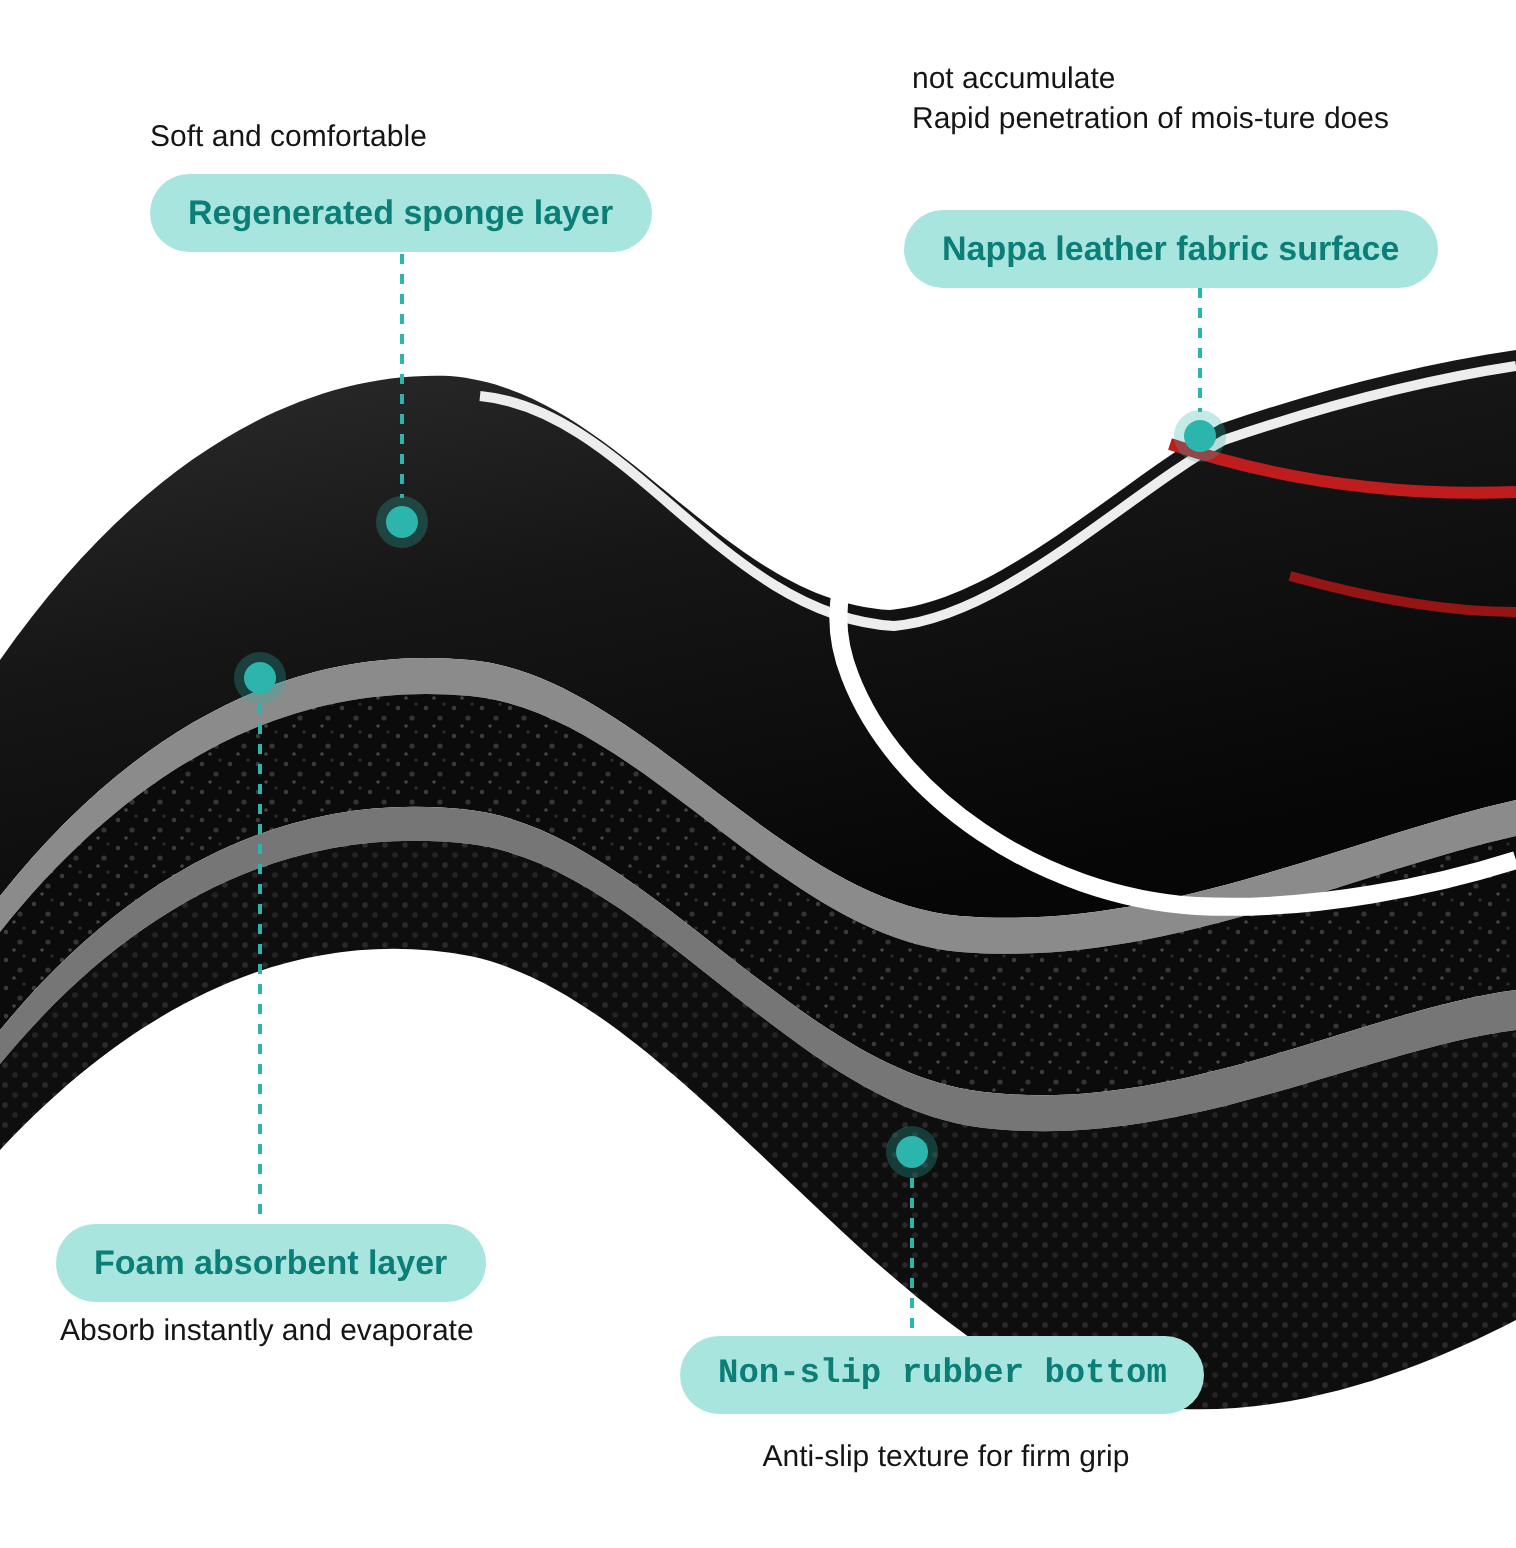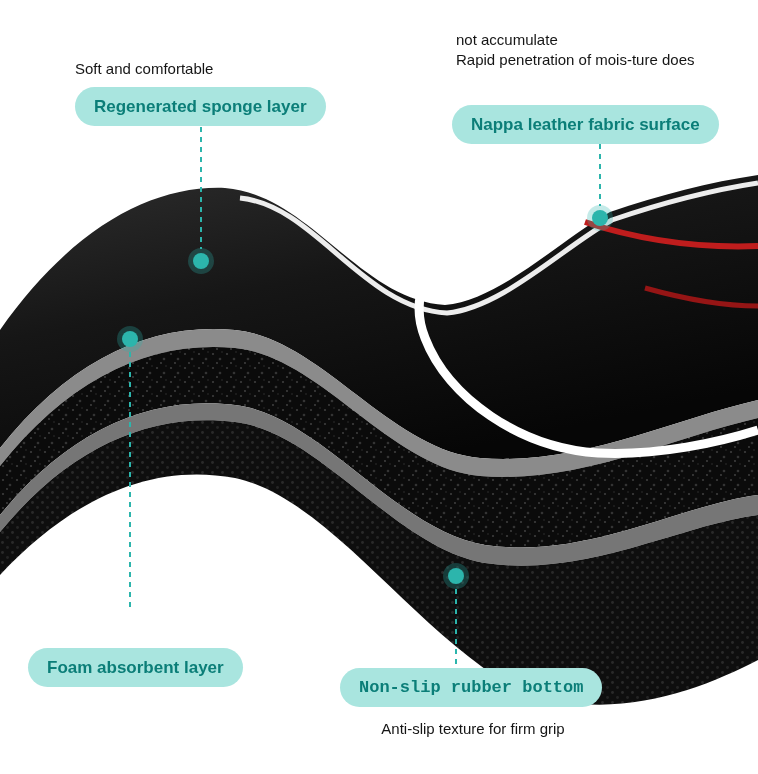--- a/index.html
+++ b/index.html
@@ -44,21 +44,21 @@
   .note-sponge{left:75px;top:59px;width:258px;}
   .badge-sponge{left:75px;top:87px;text-align:right;}
   .leader-sponge{left:200px;top:127px;height:122px;}
   .dot-sponge{left:193px;top:253px;}
 
   .note-leather{left:456px;top:30px;width:270px;}
   .badge-leather{left:452px;top:85px;margin-top:20px;}
   .leader-leather{left:599px;top:114px;height:92px;}
   .dot-leather{left:592px;top:210px;}
 
-  .badge-foam{left:28px;top:648px;text-align:center;}
+  .badge-foam{left:28px;top:612px;text-align:center;}
   .note-foam{left:30px;top:656px;width:250px;}
   .leader-foam{left:129px;top:352px;height:260px;}
   .dot-foam{left:122px;top:331px;}
 
   .badge-rubber{left:340px;top:668px;font-family:Liberation Mono, monospace;}
   .note-rubber{left:348px;top:719px;width:250px;text-align:center;}
   .leader-rubber{left:455px;top:589px;height:79px;}
   .dot-rubber{left:448px;top:568px;}
 </style>
 </head>
@@ -113,20 +113,21 @@
   <div class="note note-leather">
     <span class="line">not accumulate</span>
     <span class="line">Rapid penetration of mois-ture does</span>
   </div>
   <div class="badge badge-leather">Nappa leather fabric surface</div>
   <div class="leader leader-leather"></div>
   <div class="dot dot-leather"></div>
 
   <div class="badge badge-foam">Foam absorbent layer</div>
   <div class="note note-foam">
+    <span class="line">Absorb instantly and evaporate</span>
   </div>
   <div class="leader leader-foam"></div>
   <div class="dot dot-foam"></div>
 
   <div class="badge badge-rubber">Non-slip rubber bottom</div>
   <div class="note note-rubber">Anti-slip texture for firm grip</div>
   <div class="leader leader-rubber"></div>
   <div class="dot dot-rubber"></div>
 
 </div>

